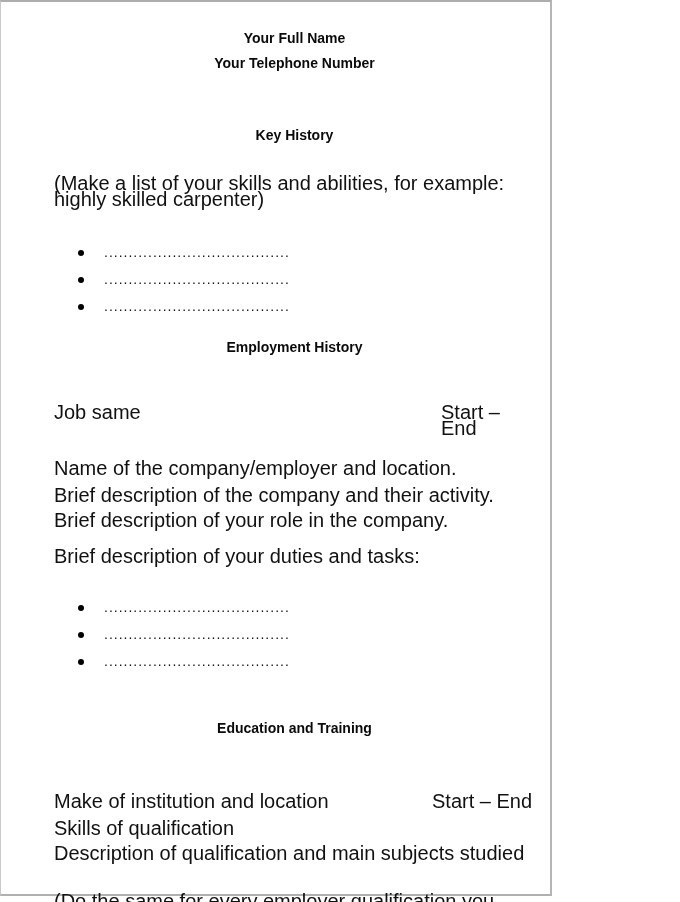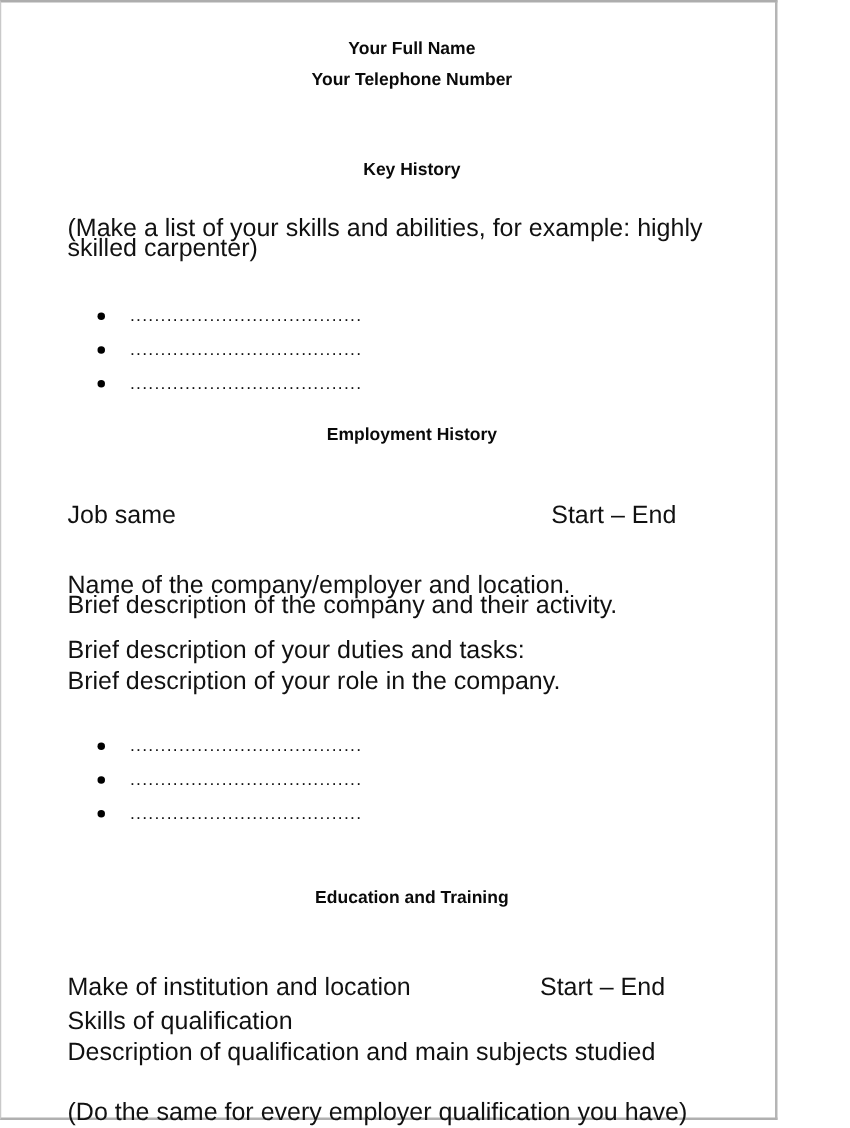--- a/index.html
+++ b/index.html
@@ -4,21 +4,21 @@
 <style>
   * { margin: 0; padding: 0; box-sizing: border-box; }
   html, body {
     background: #ffffff;
     font-family: "Liberation Sans", "DejaVu Sans", sans-serif;
     color: #111111;
   }
   body { width: 680px; height: 902px; overflow: hidden; }
 
   .page {
-    width: 622px;
+    width: 552px;
     height: 896px;
     background: #ffffff;
     border-top: 2px solid #adadad;
     border-left: 1px solid #c9c9c9;
     border-right: 2px solid #b5b5b5;
     border-bottom: 2px solid #b0b0b0;
     padding: 28px 15px 0 53px;
   }
 
   .line {
@@ -63,21 +63,21 @@
     background: #000000;
   }
   .dots { letter-spacing: 1px; color: #111111; }
 
   
   .emp-heading { margin-top: 25px; }
   .row { position: relative; margin-top: 49px; }
   .row .date-right { position: absolute; top: 0; }
   .emp-row .date-right { left: 387px; }
   .company-line { margin-top: 37px; }
-  .company-desc { margin-top: 0; }
+  .company-desc { margin-top: 11px; }
   .role-desc    { margin-top: 9px; }
   .duties-label { margin-top: 20px; }
 
   
   .edu-heading { margin-top: 51px; }
   .edu-row { margin-top: 57px; }
   .edu-row .date-right { left: 378px; }
   .qual-title { margin-top: 8px; }
   .qual-desc  { margin-top: 9px; }
   .edu-note   { margin-top: 32px; }
@@ -107,22 +107,22 @@
 
   <div class="heading emp-heading">Employment History</div>
 
   <div class="row emp-row">
     <span class="line">Job same</span>
     <span class="line date-right">Start – End</span>
   </div>
 
   <div class="line company-line">Name of the company/employer and location.</div>
   <div class="line company-desc">Brief description of the company and their activity.</div>
+  <div class="line role-desc">Brief description of your role in the company.</div>
   <div class="line duties-label">Brief description of your duties and tasks:</div>
-  <div class="line role-desc">Brief description of your role in the company.</div>
 
   <ul class="dotlist duties">
     <li>
       <span class="dots">......................................</span>
     </li>
     <li>
       <span class="dots">......................................</span>
     </li>
     <li>
       <span class="dots">......................................</span>

